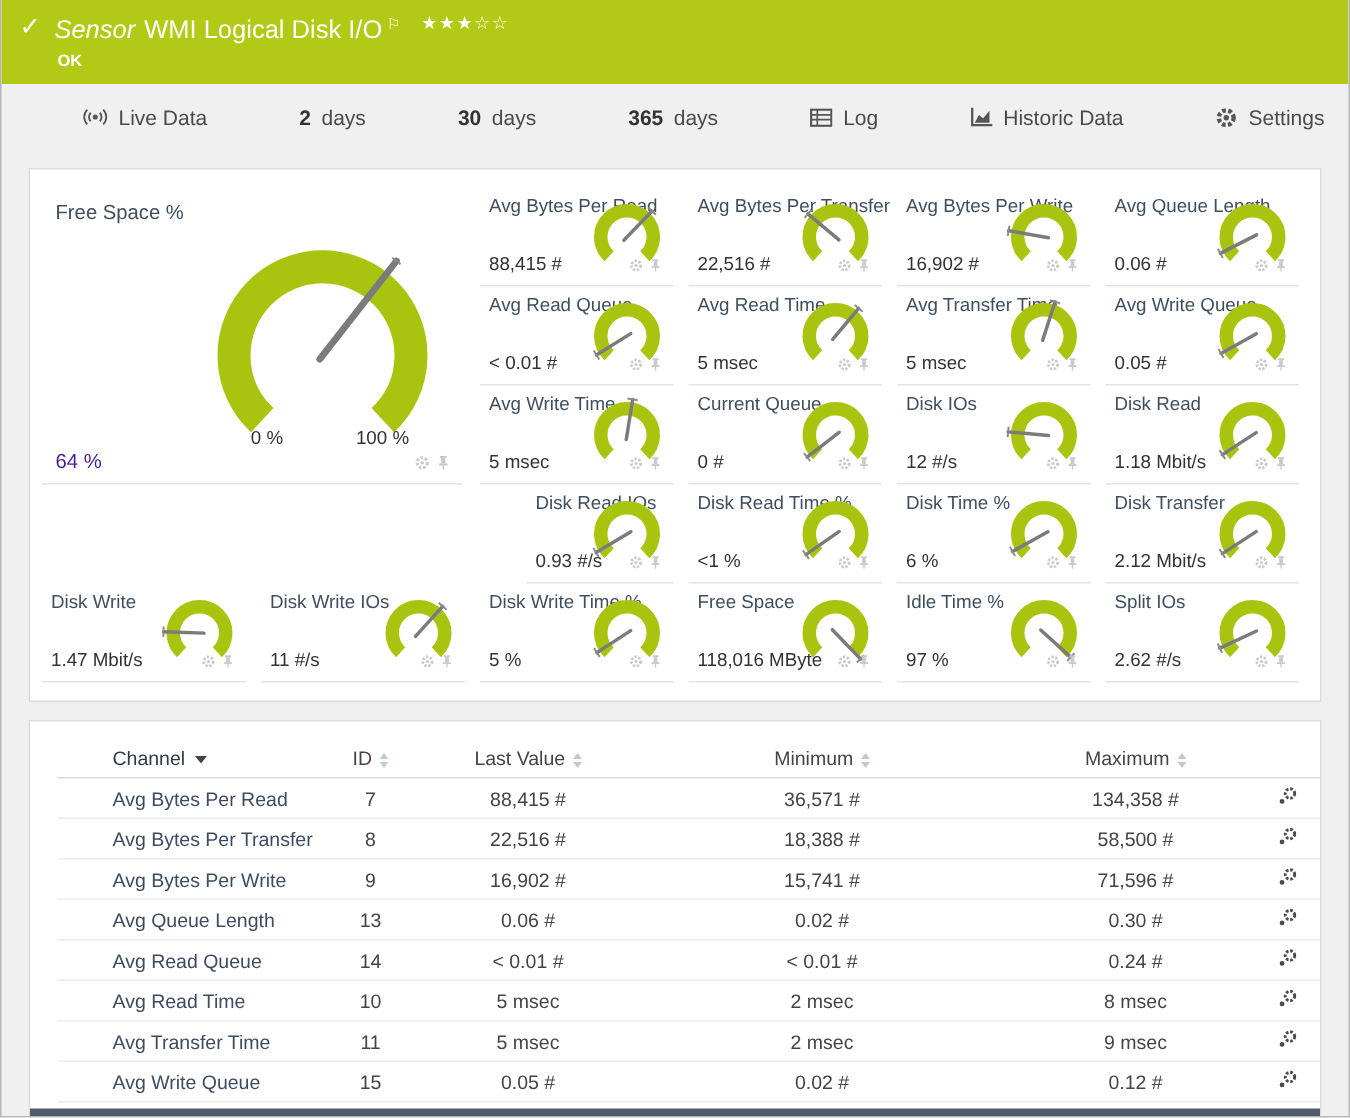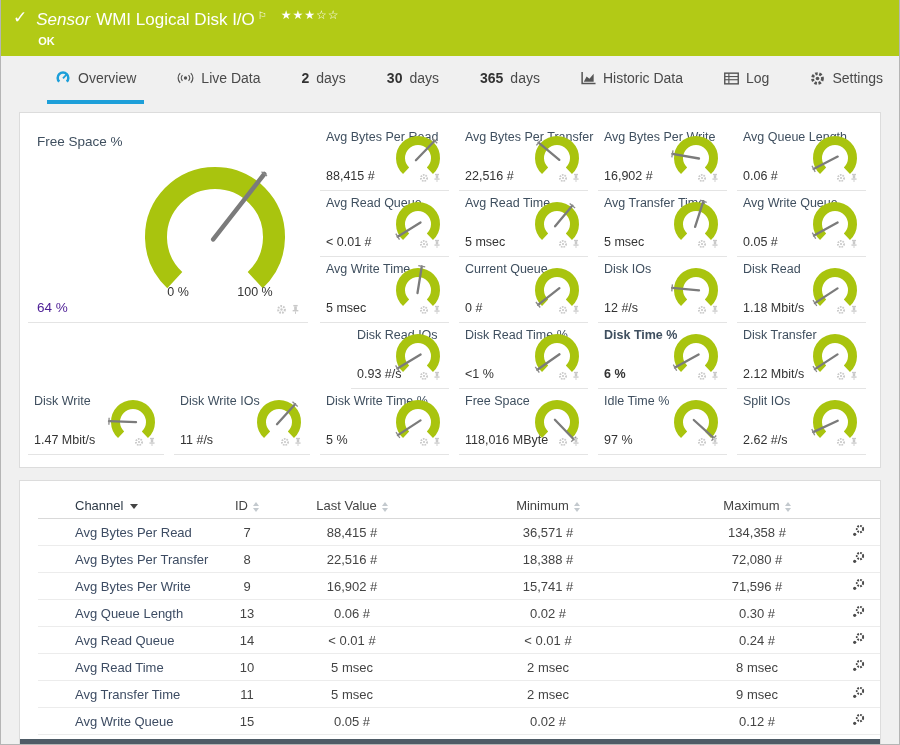--- a/index.html
+++ b/index.html
@@ -74,29 +74,20 @@
     <span class="chk">✓</span>
     <div>
       <div class="titleline">
         <em class="kind">Sensor</em><span class="ttl">WMI Logical Disk I/O</span><span class="flag">⚐</span><span class="stars">★★★☆☆</span>
       </div>
       <div class="status">OK</div>
     </div>
   </header>
 
   <nav class="tabs">
-    <div class="tab active">
-      <span>
-          <svg width="16" height="16" viewBox="0 0 18 18">
-            <path d="M4.8 13.2 A6 6 0 1 1 13.2 13.2" fill="none" stroke="#1d9fd9" stroke-width="2.8"></path>
-            <line x1="9" y1="9.5" x2="13.4" y2="4.6" stroke="#1d9fd9" stroke-width="2"></line>
-          </svg>
-        </span>
-      <span>Overview</span>
-    </div>
     <div class="tab">
       <span>
           <svg width="17" height="14" viewBox="0 0 18 14">
             <circle cx="9" cy="7" r="1.8" fill="#555"></circle>
             <path d="M5.8 4 A4.3 4.3 0 0 0 5.8 10" fill="none" stroke="#555" stroke-width="1.3"></path>
             <path d="M12.2 4 A4.3 4.3 0 0 1 12.2 10" fill="none" stroke="#555" stroke-width="1.3"></path>
             <path d="M3.4 1.8 A7.3 7.3 0 0 0 3.4 12.2" fill="none" stroke="#555" stroke-width="1.3"></path>
             <path d="M14.6 1.8 A7.3 7.3 0 0 1 14.6 12.2" fill="none" stroke="#555" stroke-width="1.3"></path>
           </svg>
         </span>
@@ -109,40 +100,40 @@
     <div class="tab">
       <span class="strong">30</span>
       <span>days</span>
     </div>
     <div class="tab">
       <span class="strong">365</span>
       <span>days</span>
     </div>
     <div class="tab">
       <span>
-          <svg width="15" height="14" viewBox="0 0 16 14">
-            <path d="M1.2 0.5 V12.8 H15.5" stroke="#555" stroke-width="1.6" fill="none"></path>
-            <path d="M3 11 L6 5.5 L9 7.8 L13.5 2.5 V11 Z" fill="#555"></path>
-          </svg>
-        </span>
-      <span>Historic Data</span>
-    </div>
-    <div class="tab">
-      <span>
           <svg width="15" height="13" viewBox="0 0 16 13">
             <rect x="0.8" y="0.8" width="14.4" height="11.4" fill="none" stroke="#555" stroke-width="1.5"></rect>
             <line x1="1" y1="4.4" x2="15" y2="4.4" stroke="#555" stroke-width="1.2"></line>
             <line x1="1" y1="7.8" x2="15" y2="7.8" stroke="#555" stroke-width="1.2"></line>
             <line x1="5.2" y1="1" x2="5.2" y2="12" stroke="#555" stroke-width="1.2"></line>
           </svg>
         </span>
       <span>Log</span>
     </div>
     <div class="tab">
       <span>
+          <svg width="15" height="14" viewBox="0 0 16 14">
+            <path d="M1.2 0.5 V12.8 H15.5" stroke="#555" stroke-width="1.6" fill="none"></path>
+            <path d="M3 11 L6 5.5 L9 7.8 L13.5 2.5 V11 Z" fill="#555"></path>
+          </svg>
+        </span>
+      <span>Historic Data</span>
+    </div>
+    <div class="tab">
+      <span>
           <svg width="15" height="15" viewBox="0 0 14 14">
             <circle cx="7" cy="7" r="4.6" fill="none" stroke="#555" stroke-width="2.7" stroke-dasharray="2.3 1.5"></circle>
             <circle cx="7" cy="7" r="1.7" fill="#555"></circle>
           </svg>
         </span>
       <span>Settings</span>
     </div>
   </nav>
 
   <section class="card gauges" id="gauge-grid">
@@ -472,21 +463,21 @@
             </svg></span>
       <span><svg width="10" height="10" viewBox="0 0 14 14">
               <rect x="4.2" y="1.2" width="5.6" height="1.8" fill="#c9c9c9"></rect>
               <rect x="5.3" y="3" width="3.4" height="4.6" fill="#c9c9c9"></rect>
               <rect x="3.4" y="7.6" width="7.2" height="1.8" fill="#c9c9c9"></rect>
               <rect x="6.4" y="9.4" width="1.2" height="3.2" fill="#c9c9c9"></rect>
             </svg></span>
     </div>
   </div>
 
-  <div class="gcell" style="grid-area: 4 / 5; font-weight: bold;">
+  <div class="gcell" style="grid-area: 4 / 5;">
     <div class="glabel">Disk Time %</div>
     <div class="gsvg"><svg width="54" height="56" viewBox="0 0 54 56">
     <path d="M 15.1 41.8 A 17.5 17.5 0 1 1 38.9 41.8" fill="none" stroke="#a9c40e" stroke-width="9"></path>
     <line x1="29.6" y1="27.5" x2="6.0" y2="40.6" stroke="#7b7b7b" stroke-width="2.3" stroke-linecap="round"></line>
     <line x1="7.7" y1="43.7" x2="4.3" y2="37.6" stroke="#8a8a8a" stroke-width="1.3"></line>
   </svg></div>
     <div class="gvalue">6 %</div>
     <div class="gicons">
       <span><svg width="10" height="10" viewBox="0 0 14 14">
               <circle cx="7" cy="7" r="4.3" fill="none" stroke="#c9c9c9" stroke-width="2.6" stroke-dasharray="2.2 1.45"></circle>
@@ -688,21 +679,21 @@
                 <circle cx="8.6" cy="5.4" r="3.4" fill="none" stroke="#4a4a4a" stroke-width="2.1" stroke-dasharray="1.9 1.25"></circle>
                 <circle cx="2.9" cy="11.1" r="1.7" fill="#4a4a4a"></circle>
               </svg></span></div>
   </div>
 
   <div class="trow">
     <div class="c-ch">Avg Bytes Per Transfer</div>
     <div class="c-id">8</div>
     <div class="c-last">22,516 #</div>
     <div class="c-min">18,388 #</div>
-    <div class="c-max">72,080 #</div>
+    <div class="c-max">58,500 #</div>
     <div class="c-set"><span><svg width="13" height="13" viewBox="0 0 14 14">
                 <circle cx="8.6" cy="5.4" r="3.4" fill="none" stroke="#4a4a4a" stroke-width="2.1" stroke-dasharray="1.9 1.25"></circle>
                 <circle cx="2.9" cy="11.1" r="1.7" fill="#4a4a4a"></circle>
               </svg></span></div>
   </div>
 
   <div class="trow">
     <div class="c-ch">Avg Bytes Per Write</div>
     <div class="c-id">9</div>
     <div class="c-last">16,902 #</div>

